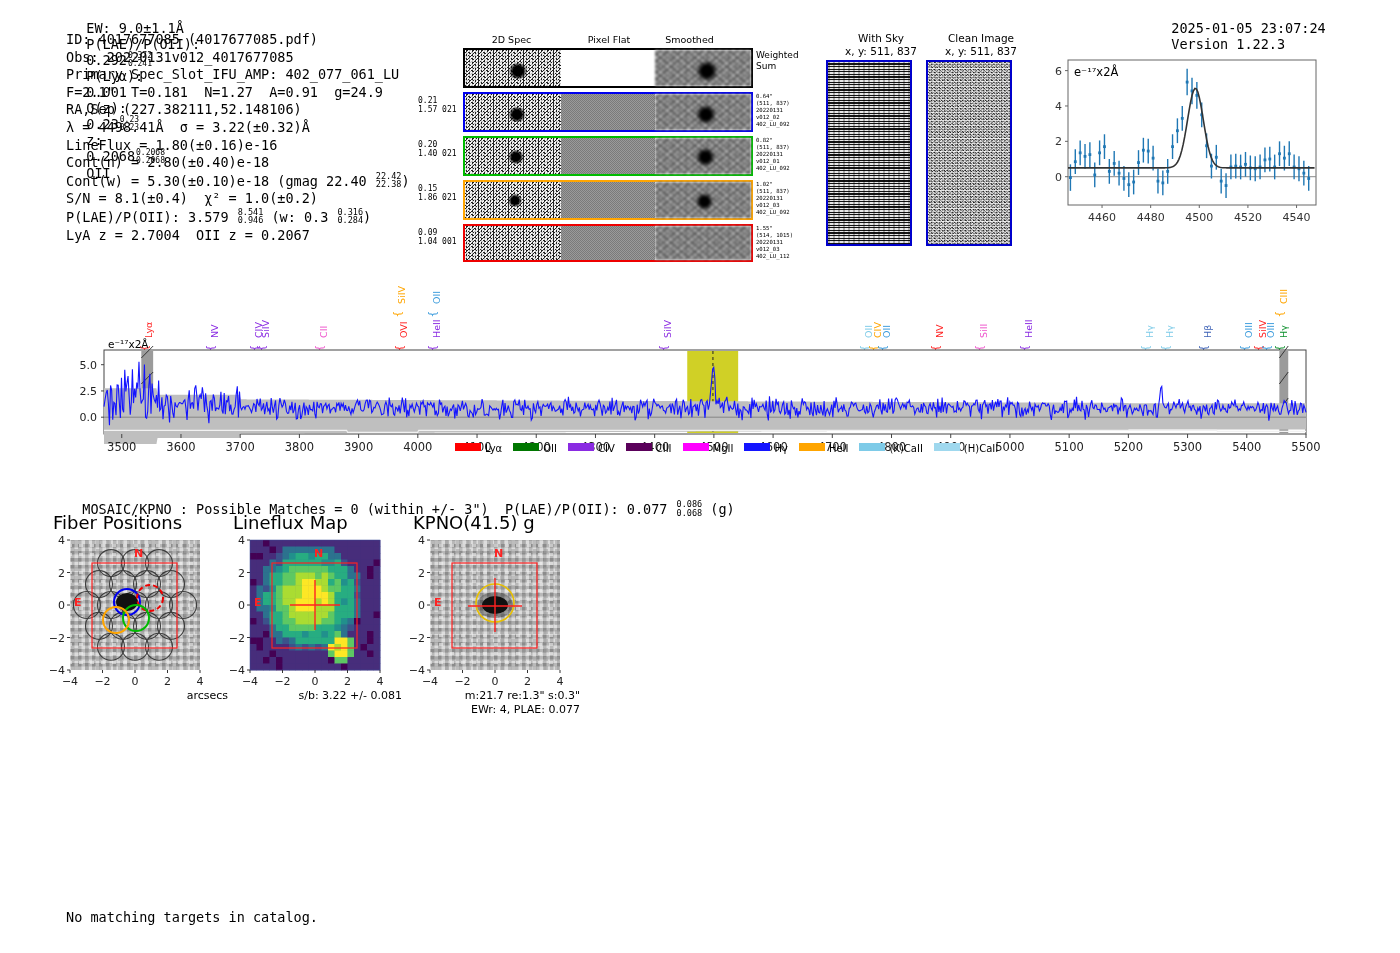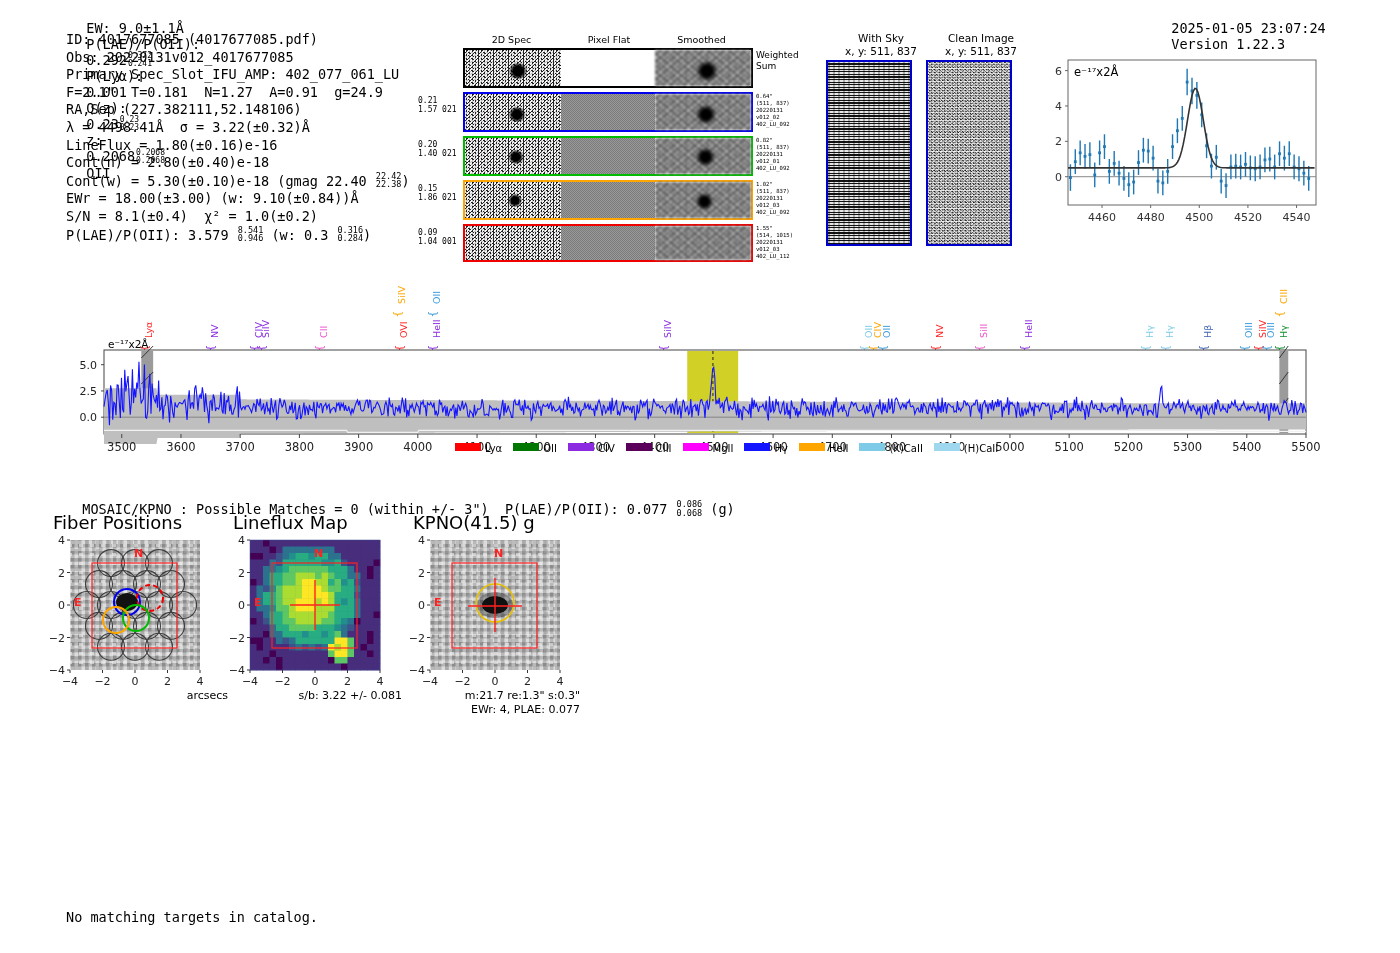--- a/index.html
+++ b/index.html
@@ -98,29 +98,29 @@
 <div class="abs mono" id="info-block">
   <div>ID: 4017677085 (4017677085.pdf)</div>
   <div>Obs: 20220131v012_4017677085</div>
   <div>Primary Spec_Slot_IFU_AMP: 402_077_061_LU</div>
   <div>F=2.1"  T=0.181  N=1.27  A=0.91  g=24.9</div>
   <div>RA,Sep (227.382111,52.148106)</div>
   <div>λ = 4498.41Å  σ = 3.22(±0.32)Å</div>
   <div>LineFlux = 1.80(±0.16)e-16</div>
   <div>Cont(n) = 2.80(±0.40)e-18</div>
   <div><span>Cont(w) = 5.30(±0.10)e-18 (gmag 22.40 </span><span class="frac"><span>22.42</span><span>22.38</span></span><span>)</span></div>
-  <div>EWr = 18.00(±3.00) (w: 9.10(±0.84))Å</div>
   <div>S/N = 8.1(±0.4)  χ² = 1.0(±0.2)</div>
   <div><span>P(LAE)/P(OII): 3.579 </span><span class="frac"><span>8.541</span><span>0.946</span></span><span> (w: 0.3 </span><span class="frac"><span>0.316</span><span>0.284</span></span><span>)</span></div>
+  <div>LyA z = 2.7004  OII z = 0.2067</div>
 </div>
 
 <div class="abs" id="cutouts">
   <div class="cut-title sans" style="left:45px;width:97px;top:0;">2D Spec</div>
   <div class="cut-title sans" style="left:143px;width:96px;top:0;">Pixel Flat</div>
-  <div class="cut-title sans" style="left:236px;width:95px;top:0;">Smoothed</div>
+  <div class="cut-title sans" style="left:224px;width:95px;top:0;">Smoothed</div>
   <div class="wsum sans" style="top:16px;">Weighted<br>Sum</div>
 
   <div class="cutrow" style="top:14px;height:40px;border:2px solid #000;">
     <div class="cells">
       <div class="cell spec2d noise-dark">
         <div class="blob" style="left:44%;top:36%;width:22px;height:16px;"></div>
       </div>
       <div class="cell flat" style="background:#fff;"></div>
       <div class="cell smooth noise-soft">
         <div class="blob" style="left:42%;top:30%;width:24px;height:20px;"></div>

